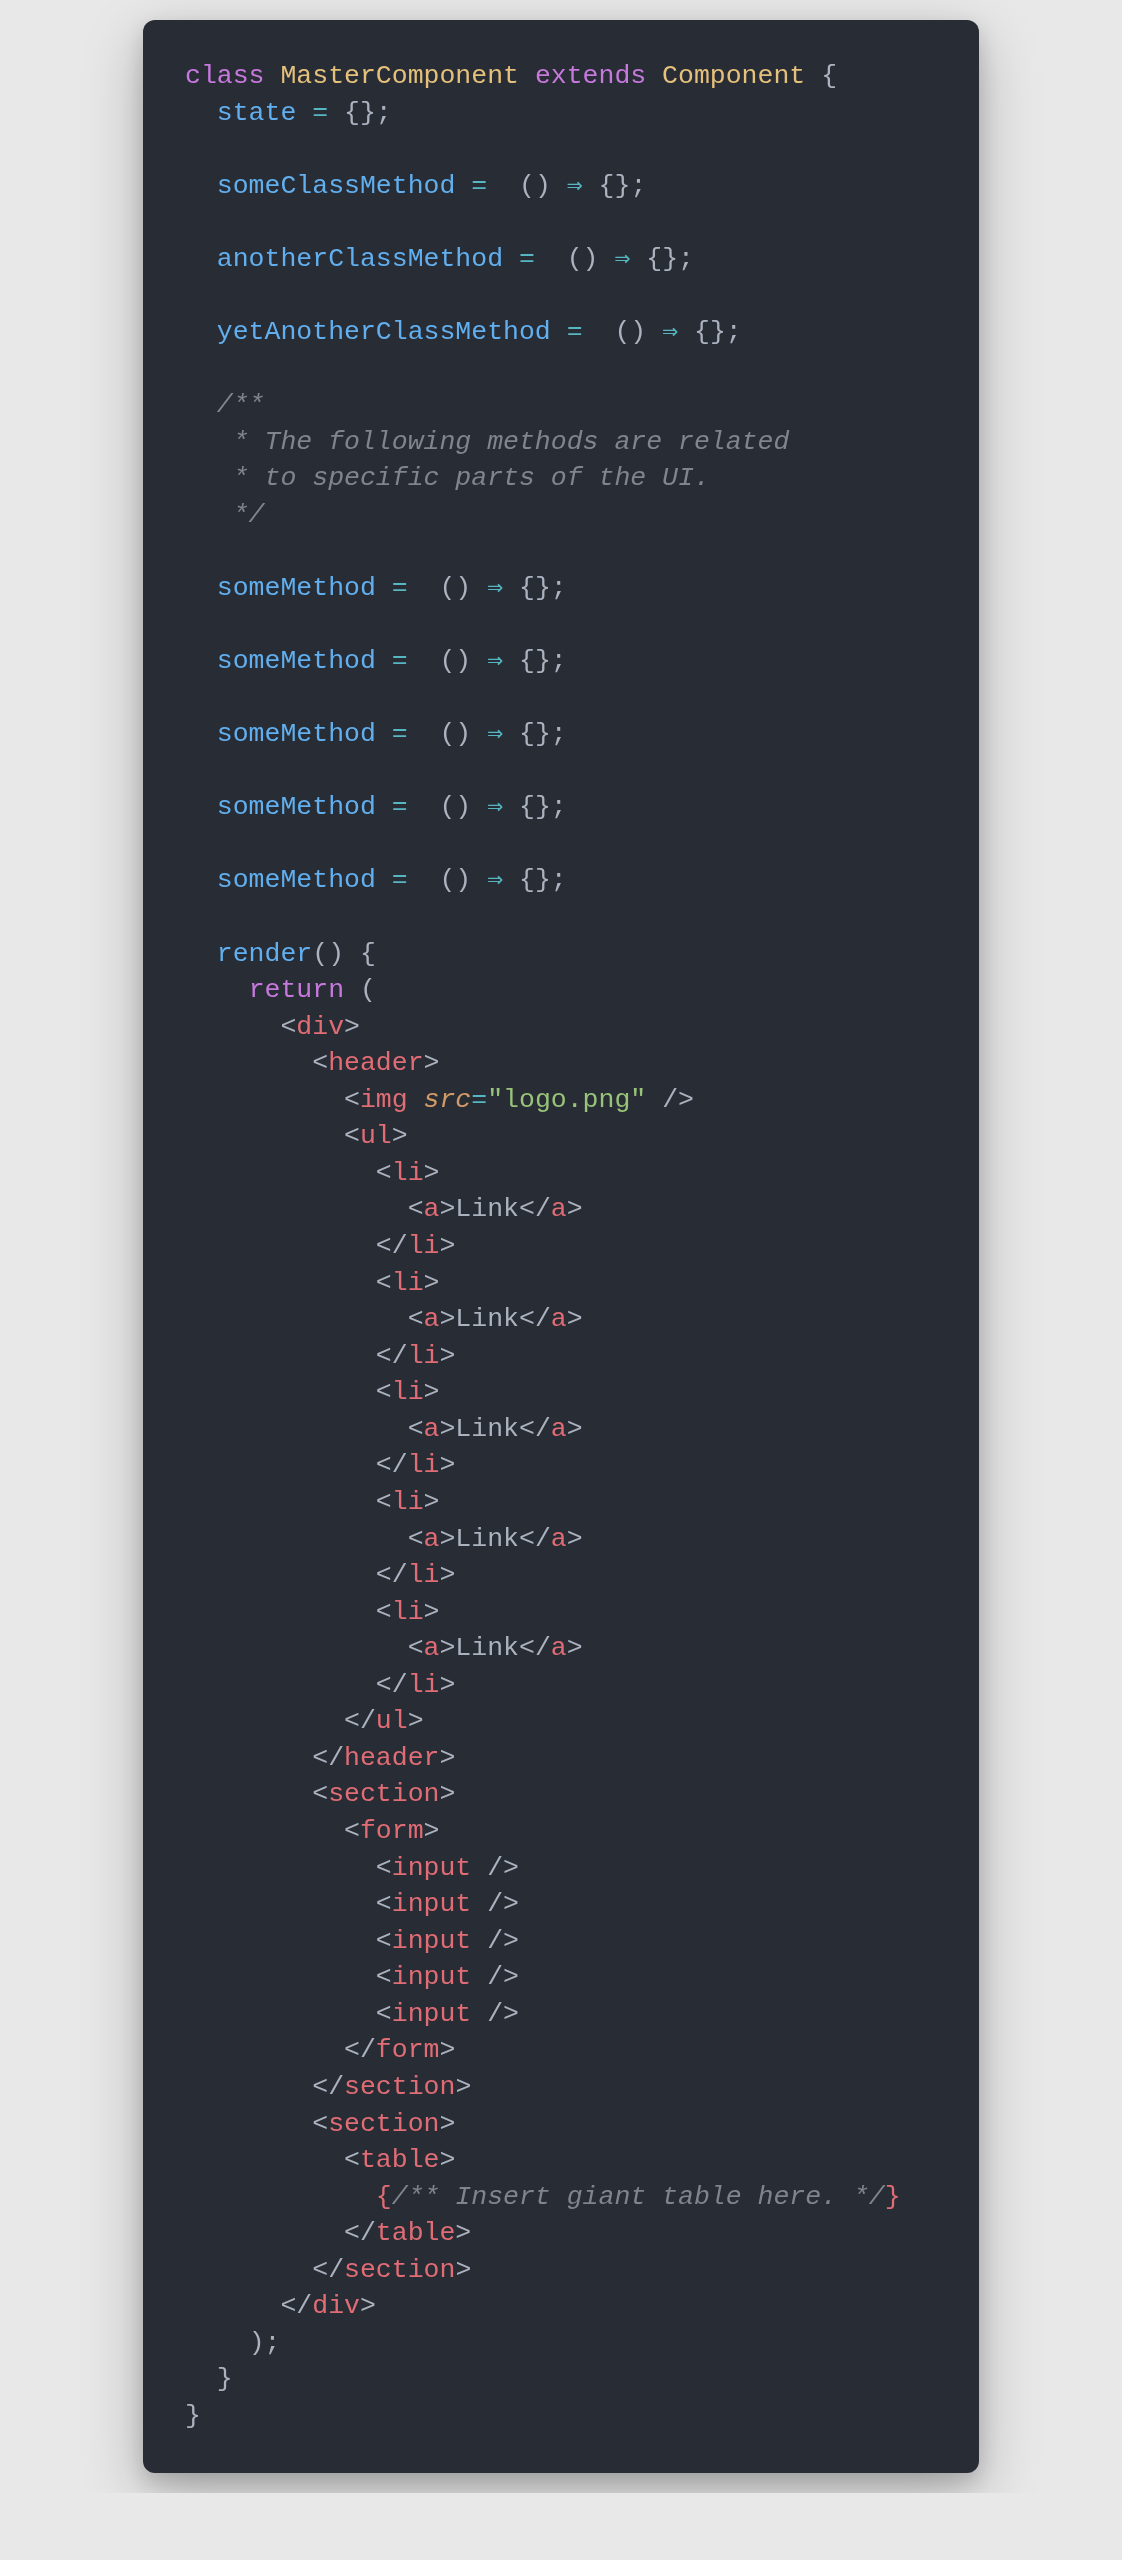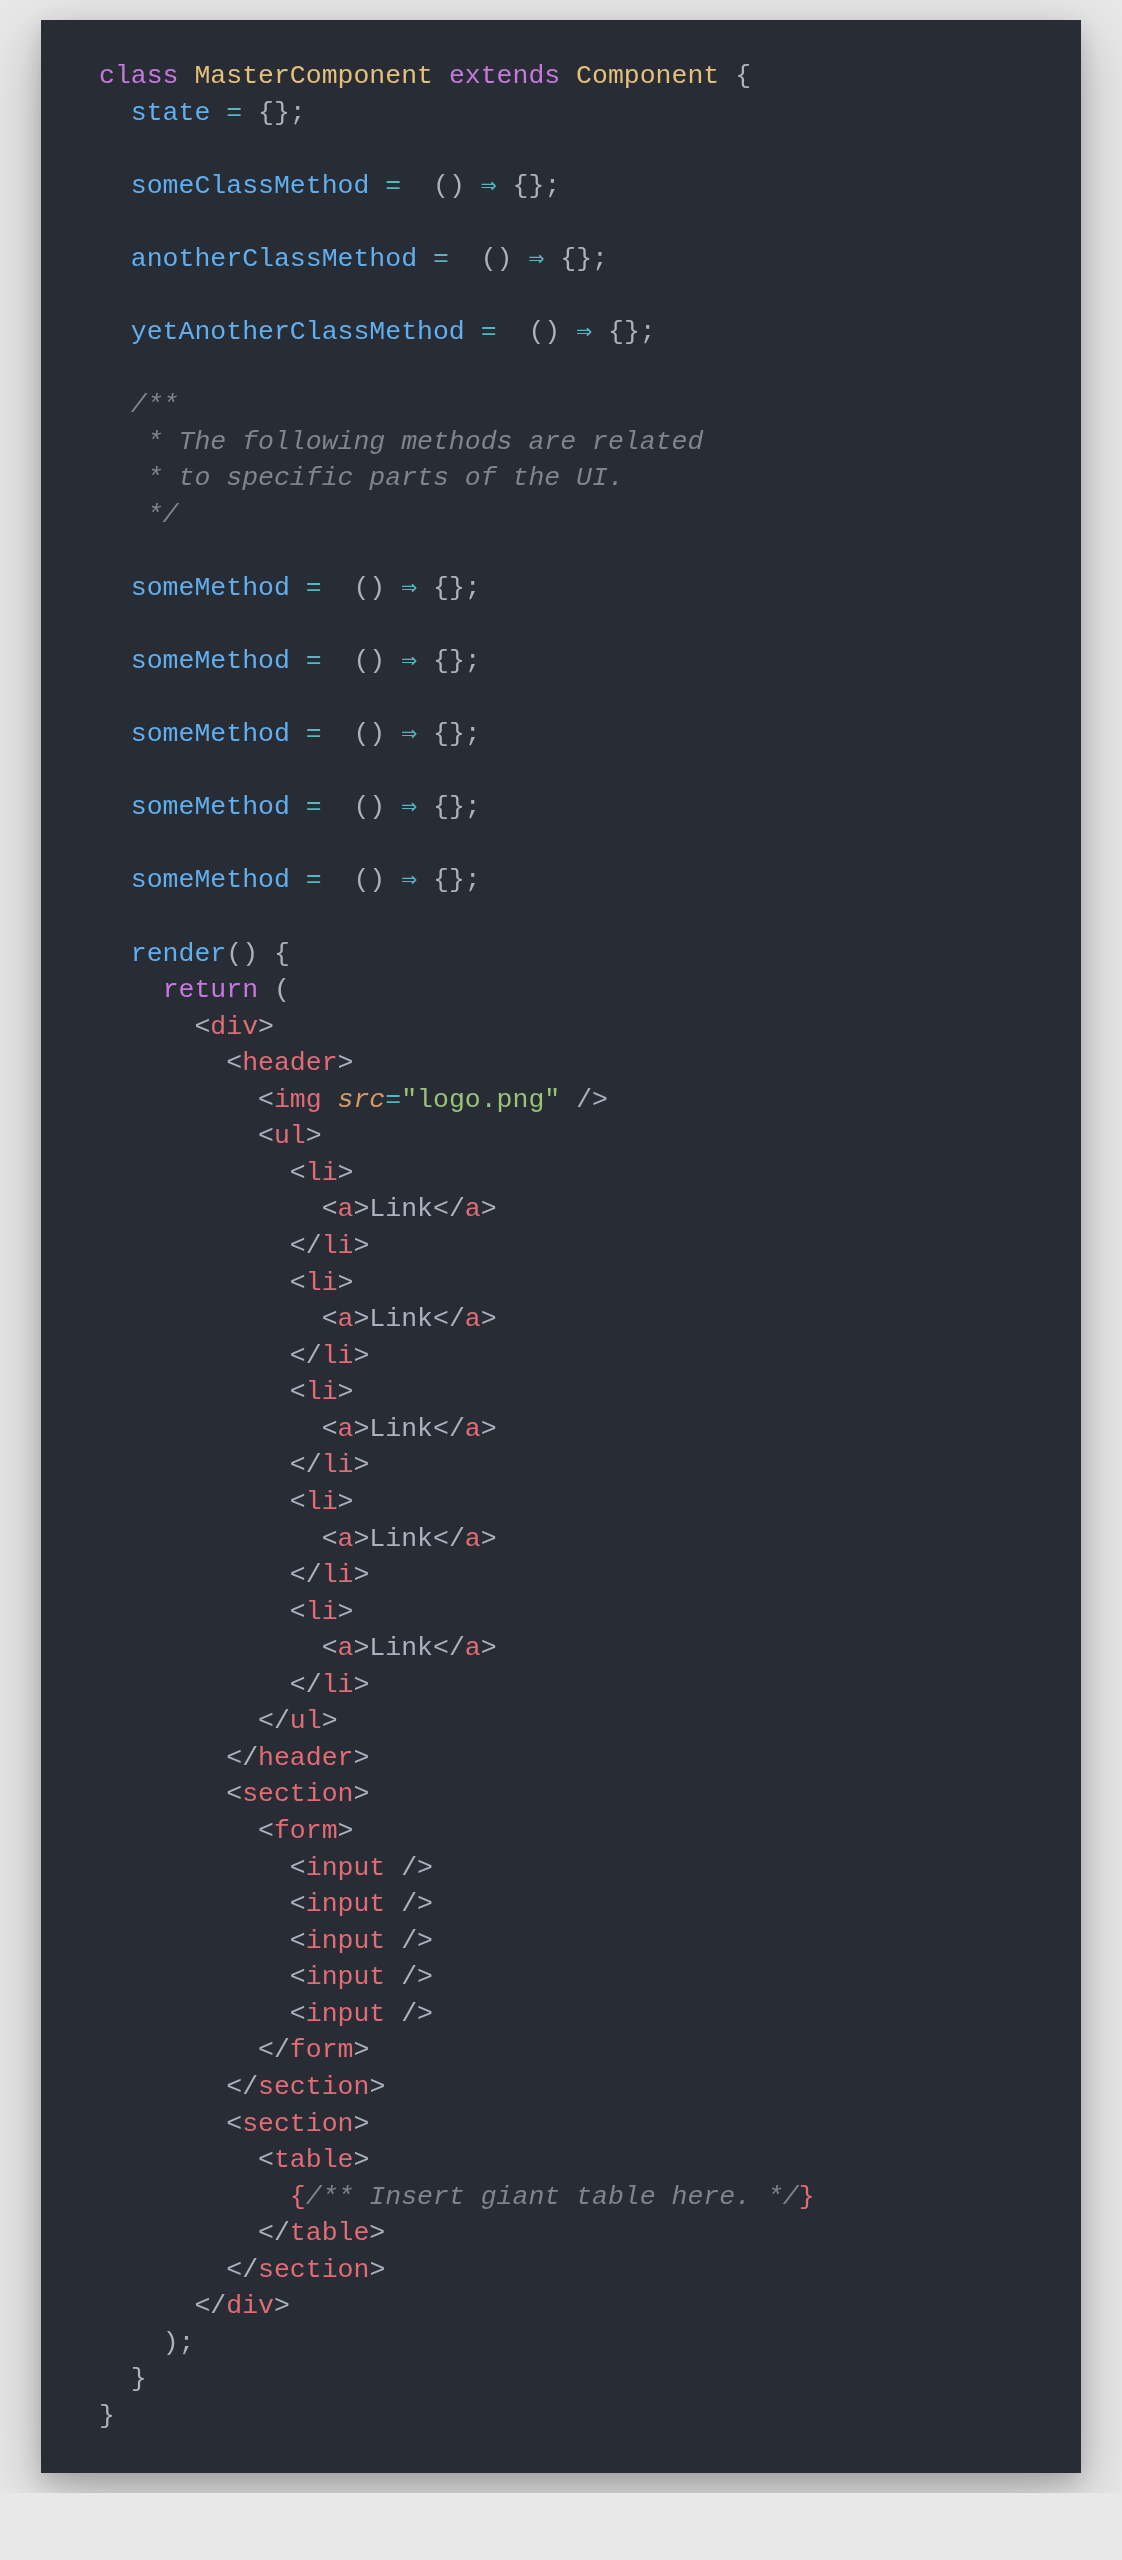--- a/index.html
+++ b/index.html
@@ -4,25 +4,25 @@
 <style>
   body {
     margin: 0;
     padding: 20px;
     background: #e8e8e8;
     font-family: "SF Mono", "Monaco", "Menlo", "Consolas", "Liberation Mono", "Courier New", monospace;
     display: flex;
     justify-content: center;
   }
   .code-card {
-    width: 1040px;
+    width: 836px;
     background: #282c34;
-    border-radius: 0;
+    border-radius: 12px;
     box-shadow: 0 20px 60px rgba(0,0,0,0.25), 0 8px 20px rgba(0,0,0,0.15);
-    padding: 38px 58px;
+    padding: 38px 42px;
     box-sizing: border-box;
   }
   pre {
     margin: 0;
     white-space: pre;
     font-size: 26.5px;
     line-height: 1.38;
     color: #abb2bf;
     font-family: "SF Mono","Monaco","Menlo","Consolas","Liberation Mono","Courier New",monospace;
   }

